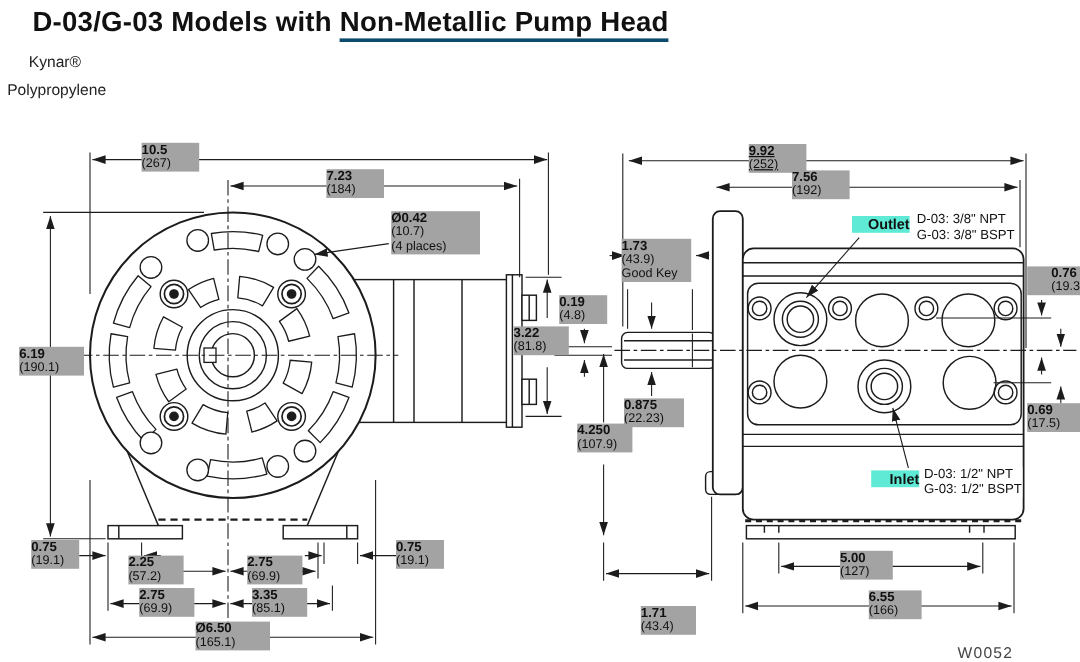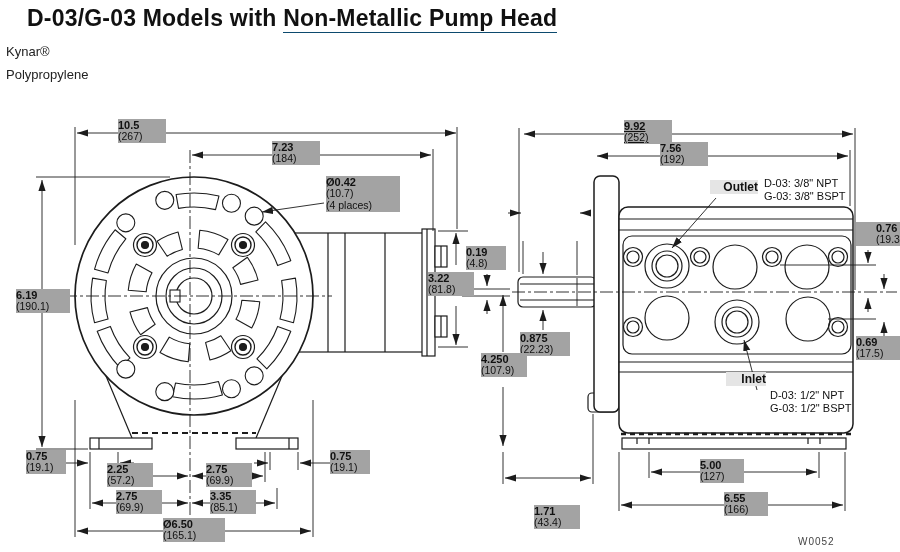--- a/index.html
+++ b/index.html
@@ -1,26 +1,26 @@
 <!DOCTYPE html>
 <html><head>
 <meta charset="utf-8">
 <style>
   html,body{margin:0;padding:0;background:#fff;}
   #page{position:relative;width:900px;height:552px;background:#fff;overflow:hidden;
         font-family:"Liberation Sans",sans-serif;color:#111;}
   #draw{position:absolute;left:0;top:0;}
   .ttl{position:absolute;left:27px;top:5px;font-size:23px;font-weight:bold;white-space:nowrap;letter-spacing:0.2px;}
-  .ttl .u{border-bottom:1px solid #0c4a6e;padding-bottom:1px;}
+  .ttl .u{border-bottom:3px solid #0c4a6e;padding-bottom:1px;}
   .mat{position:absolute;font-size:13px;color:#222;}
   .dim{position:absolute;text-align:left;background:#a3a3a3;font-weight:bold;font-size:11px;line-height:1.12;padding:0;}
   .dim .dmm,.dim .dnote{font-weight:normal;font-size:10.5px;}
-  .lbl-bold{position:absolute;font-size:12px;font-weight:bold;background:#e5e5e5;}
+  .lbl-bold{position:absolute;font-size:12px;font-weight:bold;background:#5eead4;}
   .spec{position:absolute;font-size:11px;line-height:1.18;background:#fff;white-space:nowrap;}
-  .wnum{position:absolute;font-size:10px;color:#444;letter-spacing:1px;}
+  .wnum{position:absolute;font-size:13px;color:#444;letter-spacing:1px;}
   .ralign{text-align:right;}
 </style>
 </head>
 <body>
 
 <div id="page">
 
   <svg id="draw" width="900" height="552" viewBox="0 0 900 552">
     <defs>
       <marker id="ae" markerWidth="12" markerHeight="10" refX="11" refY="5" orient="auto" markerUnits="userSpaceOnUse">
@@ -232,21 +232,21 @@
       <line x1="884" y1="274" x2="884" y2="289" marker-end="url(#ae)"></line>
       <line x1="868" y1="312" x2="868" y2="298" marker-end="url(#ae)"></line>
       <line x1="884" y1="336" x2="884" y2="322" marker-end="url(#ae)"></line>
 
       <line x1="716" y1="198" x2="672" y2="248" marker-end="url(#ae)"></line>
       <line x1="757" y1="390" x2="744" y2="340" marker-end="url(#ae)"></line>
     </g>
   </svg>
 
   <div class="ttl"><span>D-03/G-03 Models with </span><span class="u">Non-Metallic Pump Head</span></div>
-  <div class="mat" style="left:6px;top:44px;">Kynar®</div>
+  <div class="mat" style="left:24px;top:44px;">Kynar®</div>
   <div class="mat" style="left:6px;top:67px;">Polypropylene</div>
 
   <div class="dim" style="left:118px;top:119px;width:48px;">
     <div>10.5</div>
       <div class="dmm">(267)</div>
   </div>
   <div class="dim" style="left:272px;top:141px;width:48px;">
     <div>7.23</div>
       <div class="dmm">(184)</div>
   </div>
@@ -293,20 +293,25 @@
   </div>
 
   <div class="dim" style="left:624px;top:120px;width:48px;text-decoration:underline;">
     <div>9.92</div>
       <div class="dmm">(252)</div>
   </div>
   <div class="dim" style="left:660px;top:142px;width:48px;">
     <div>7.56</div>
       <div class="dmm">(192)</div>
   </div>
+  <div class="dim" style="left:518px;top:199px;width:58px;">
+    <div>1.73</div>
+      <div class="dmm">(43.9)</div>
+      <div class="dnote">Good Key</div>
+  </div>
   <div class="dim" style="left:466px;top:246px;width:40px;">
     <div>0.19</div>
       <div class="dmm">(4.8)</div>
   </div>
   <div class="dim" style="left:520px;top:332px;width:50px;">
     <div>0.875</div>
       <div class="dmm">(22.23)</div>
   </div>
   <div class="dim" style="left:481px;top:353px;width:46px;">
     <div>4.250</div>
@@ -318,21 +323,21 @@
   </div>
   <div class="dim" style="left:856px;top:336px;width:44px;">
     <div>0.69</div>
       <div class="dmm">(17.5)</div>
   </div>
   <div class="lbl-bold ralign" style="left:710px;top:180px;width:48px;">Outlet</div>
   <div class="spec" style="left:764px;top:177px;">
     <div>D-03: 3/8" NPT</div>
       <div>G-03: 3/8" BSPT</div>
   </div>
-  <div class="lbl-bold ralign" style="left:726px;top:372px;width:40px;">Inlet</div>
+  <div class="lbl-bold ralign" style="left:726px;top:392px;width:40px;">Inlet</div>
   <div class="spec" style="left:770px;top:389px;">
     <div>D-03: 1/2" NPT</div>
       <div>G-03: 1/2" BSPT</div>
   </div>
   <div class="dim" style="left:534px;top:463px;width:46px;margin-top:42px;">
     <div>1.71</div>
       <div class="dmm">(43.4)</div>
   </div>
   <div class="dim" style="left:700px;top:459px;width:44px;">
     <div>5.00</div>

